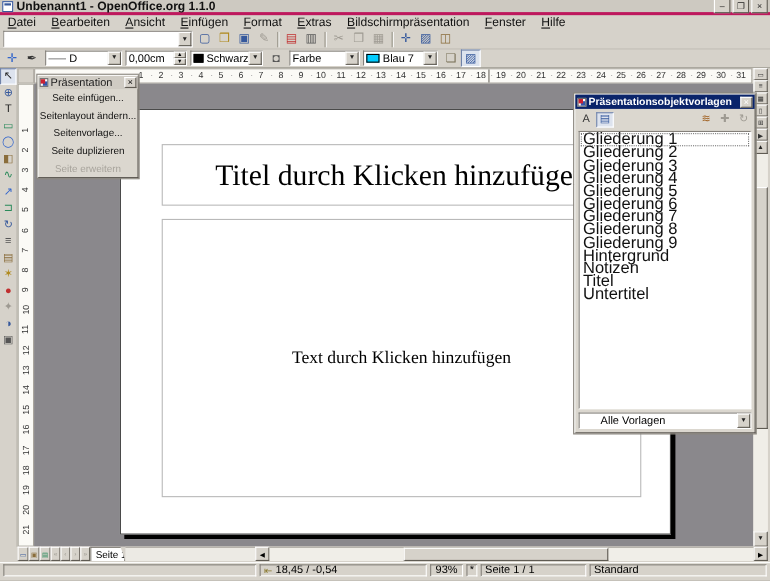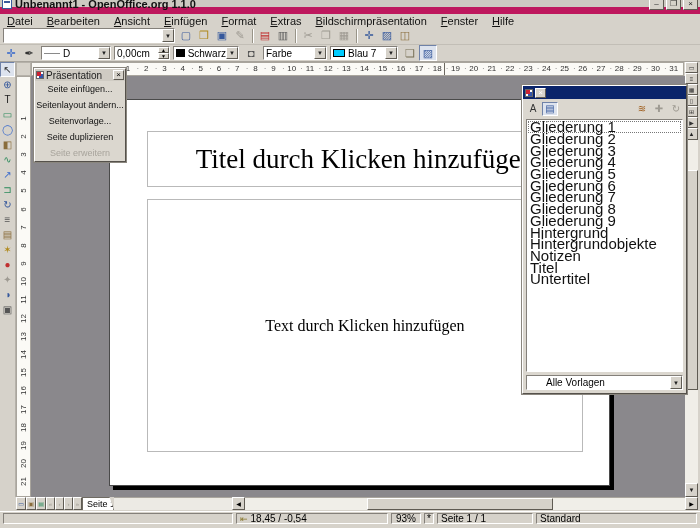--- a/index.html
+++ b/index.html
@@ -5,21 +5,21 @@
   html,body{margin:0;padding:0;}
   body{width:700px;height:528px;background:#b8b4ac;font-family:"Liberation Sans",sans-serif;}
   #root{position:relative;width:700px;height:528px;background:#d6d2ca;overflow:hidden;
         border-bottom:1px solid #7a766e;}
   .abs{position:absolute;}
   .raised{border:1px solid;border-color:#ffffff #5f5b53 #5f5b53 #ffffff;}
   .sunken{border:1px solid;border-color:#84807a #ffffff #ffffff #84807a;background:#fff;}
 
   
   #titlebar{left:0;top:0;width:700px;height:14px;background:#cdc9c1;display:flex;align-items:center;
-            padding:0 2px;box-sizing:border-box;gap:3px;border-bottom:7px solid #be185d;}
+            padding:0 2px;box-sizing:border-box;gap:3px;border-bottom:3px solid #be185d;}
   #appicon{width:10px;height:10px;background:#fff;border:1px solid #3a5a9c;box-sizing:border-box;position:relative;}
   #appicon::after{content:"";position:absolute;left:1px;top:1px;width:6px;height:2px;background:#3a5a9c;}
   #titletext{font-size:11px;font-weight:bold;color:#111;flex:1;white-space:nowrap;overflow:hidden;}
   .winctl{width:13px;height:11px;background:#d6d2ca;display:flex;align-items:center;justify-content:center;
           font-size:8px;line-height:8px;color:#222;}
 
   
   #menubar{left:0;top:14px;width:700px;height:13px;background:#d6d2ca;display:flex;align-items:center;
            padding-left:0;box-sizing:border-box;}
   .mi{display:inline-block;font-size:11px;padding:0 7px;color:#111;white-space:nowrap;}
@@ -573,20 +573,21 @@
         </div>
         <div class="pitem disabled">
           <span>Seite erweitern</span>
         </div>
       </div>
   </div>
 
   <div id="stylist" class="abs">
     <div class="stitle">
       <span class="mini-icon"></span>
+      <span class="lbl">Präsentationsobjektvorlagen</span>
       <span class="closebtn">×</span>
     </div>
     <div id="stoolbar">
       <span style="display:flex;gap:1px">
 
       <span class="icn" style="color: rgb(51, 51, 51);">
             <span class="g">A</span>
           </span>
           <span class="icn pressed" style="color: rgb(53, 88, 156);">
             <span class="g">▤</span>
@@ -632,23 +633,20 @@
         <div class="sitem">
           <span>Gliederung 8</span>
         </div>
         <div class="sitem">
           <span>Gliederung 9</span>
         </div>
         <div class="sitem">
           <span>Hintergrund</span>
         </div>
         <div class="sitem">
-          <span>Hintergrundobjekte</span>
-        </div>
-        <div class="sitem">
           <span>Notizen</span>
         </div>
         <div class="sitem">
           <span>Titel</span>
         </div>
         <div class="sitem">
           <span>Untertitel</span>
         </div>
       </div>
     <div id="sfilter">

